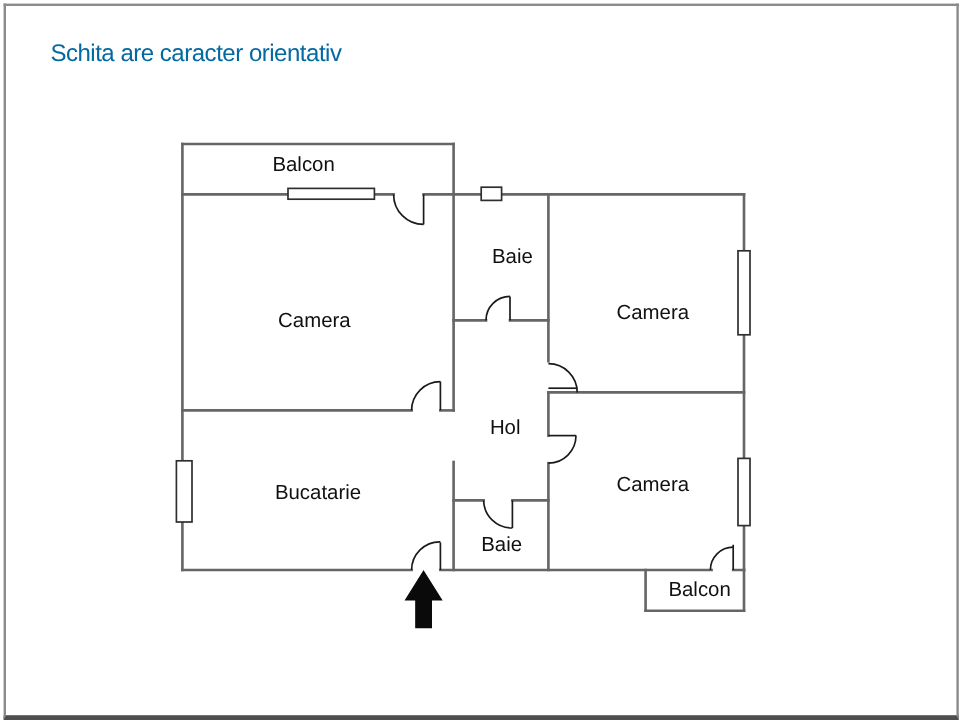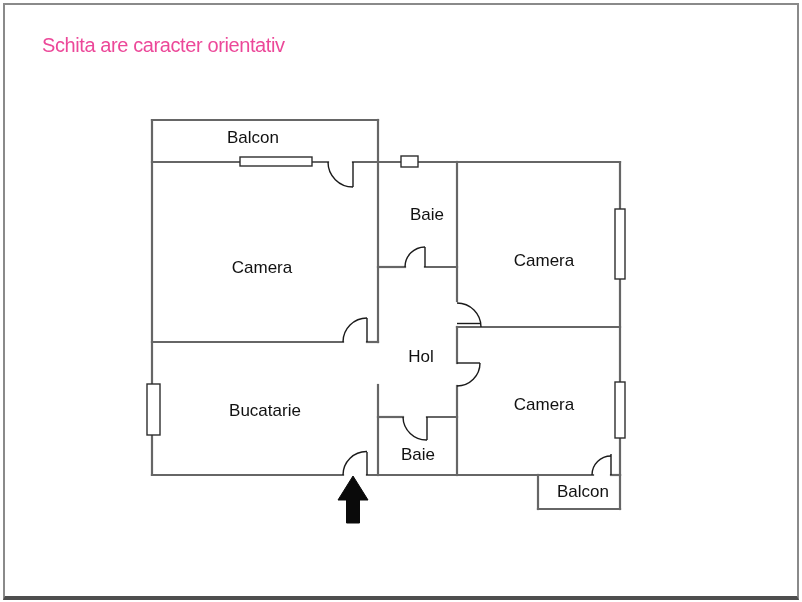--- a/index.html
+++ b/index.html
@@ -15,21 +15,21 @@
     left:3px;top:3px;right:3px;bottom:2px;
     border:2px solid #8a8a8a;
     border-bottom:4px solid #4e4e4e;
     pointer-events:none;
   }
   .title{
     position:absolute;
     left:42px;top:34px;
     font-size:20px;
     letter-spacing:-0.4px;
-    color:#ec4899;
+    color:#0369a1;
     white-space:nowrap;
     text-align:right;
   }
   svg.plan{position:absolute;left:0;top:0;}
   svg.plan text{
     font-family:"Liberation Sans", sans-serif;
     font-size:17px;
   }
 </style>
 </head>

